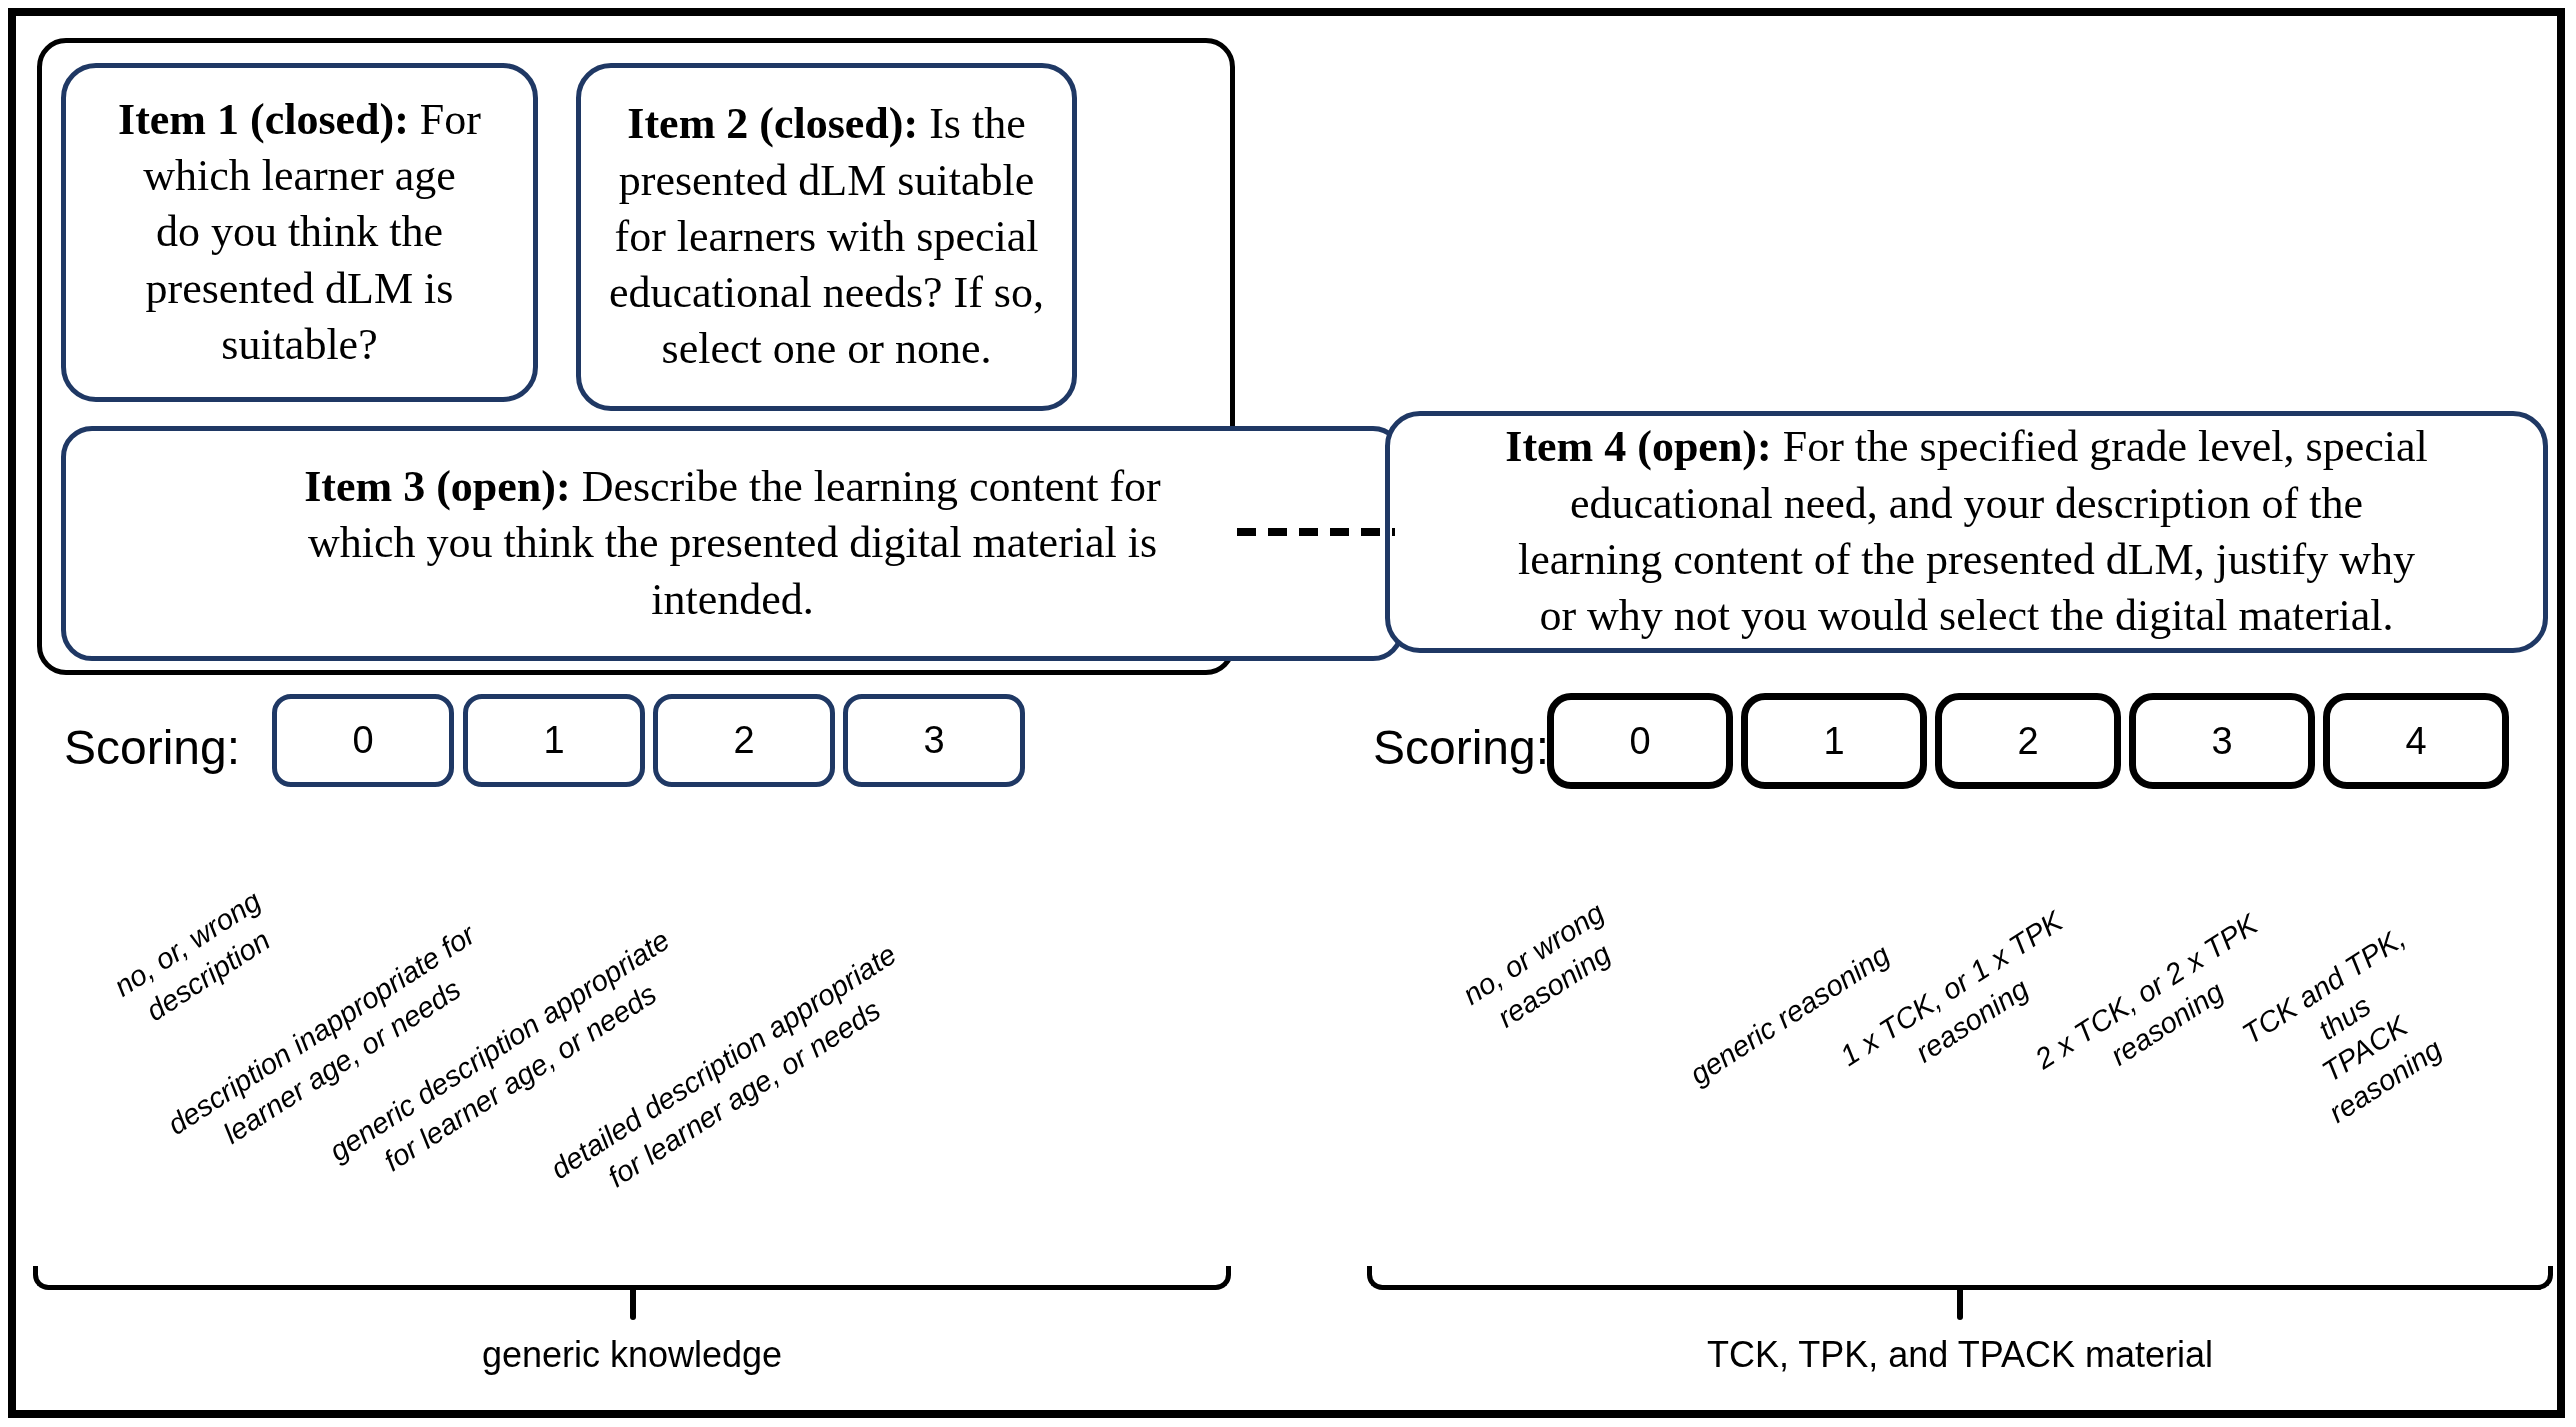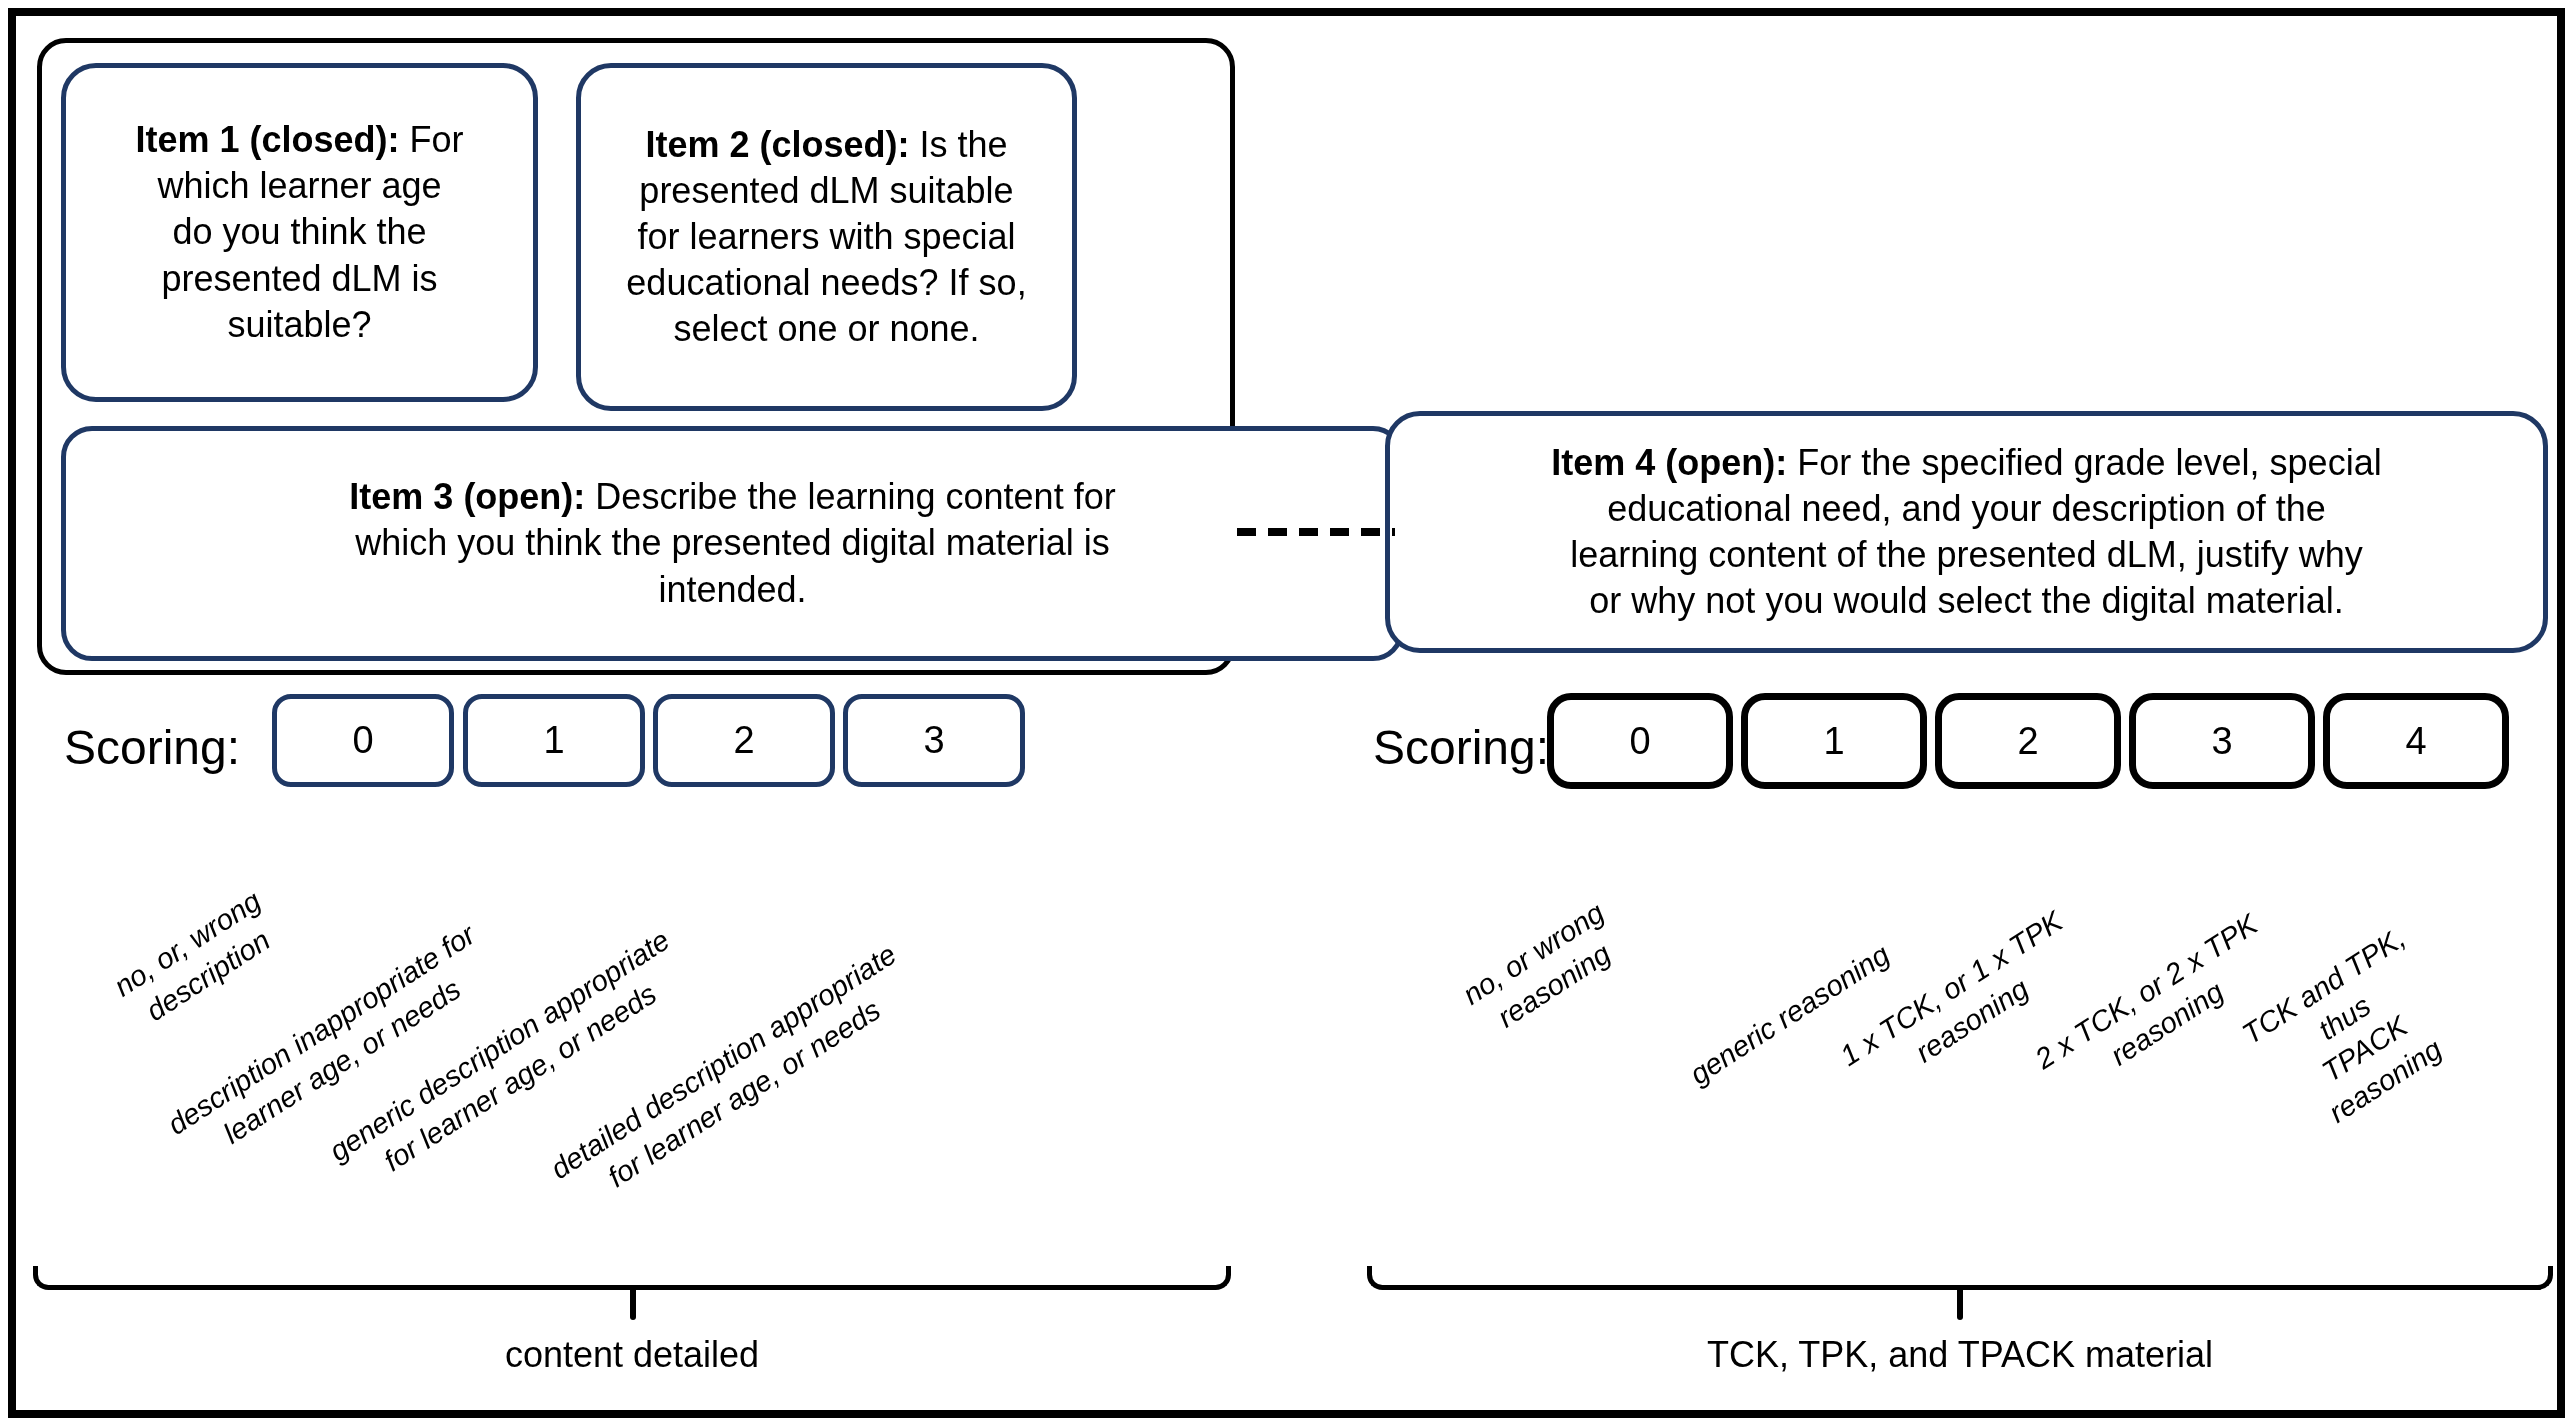--- a/index.html
+++ b/index.html
@@ -4,21 +4,21 @@
 <style>
   html,body{margin:0;padding:0;background:#fff;}
   .canvas{position:relative;width:2576px;height:1427px;background:#fff;overflow:hidden;
           font-family:"Liberation Sans",sans-serif;color:#000;}
   .outer-frame{position:absolute;left:7.7px;top:7.7px;width:2557px;height:1410px;
                border:8.3px solid #000;box-sizing:border-box;}
   .group{position:absolute;left:37px;top:38px;width:1198px;height:637px;
          border:5.7px solid #000;border-radius:29px;box-sizing:border-box;background:#fff;}
   .item{position:absolute;box-sizing:border-box;border:5.1px solid var(--navy,#1f3864);
         border-radius:35px;background:#fff;display:flex;align-items:center;justify-content:center;
-        text-align:center;font-family:Liberation Sans, sans-serif;font-size:36px;line-height:1.28;}
+        text-align:center;font-family:Liberation Serif, serif;font-size:44px;line-height:1.28;}
   .item p{margin:0;white-space:pre-line;padding:0 18px;}
   .bold{font-weight:bold;}
   .item1{left:61px;top:63px;width:477px;height:339px;}
   .item2{left:576px;top:63px;width:501px;height:348px;}
   .item3{left:61px;top:426px;width:1343px;height:235px;border-radius:31px;}
   .item4{left:1385px;top:411px;width:1163px;height:242px;border-width:5.7px;}
   .dash{position:absolute;left:1237px;top:528px;width:158px;height:7.7px;
         background:repeating-linear-gradient(90deg,#000 0 19px,transparent 19px 31px);}
   .scoring{position:absolute;top:720px;font-size:48px;}
   .scoring.l{left:64px;}
@@ -114,16 +114,16 @@
   <div class="desc dr3">2 x TCK, or 2 x TPK
 reasoning</div>
   <div class="desc dr4">TCK and TPK, thus
 TPACK reasoning</div>
 
   <div class="brace l"></div>
   <div class="btick l"></div>
   <div class="brace r"></div>
   <div class="btick r"></div>
 
-  <div class="blabel l">content detailed</div>
+  <div class="blabel l">generic knowledge</div>
   <div class="blabel r">TCK, TPK, and TPACK material</div>
 </div>
 
 
 </body></html>

